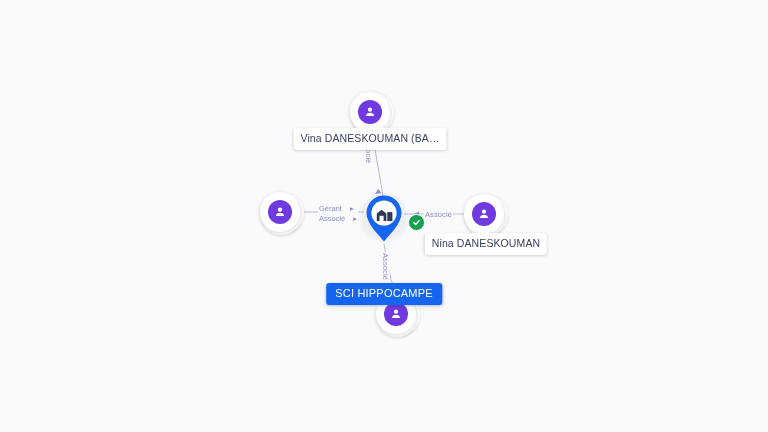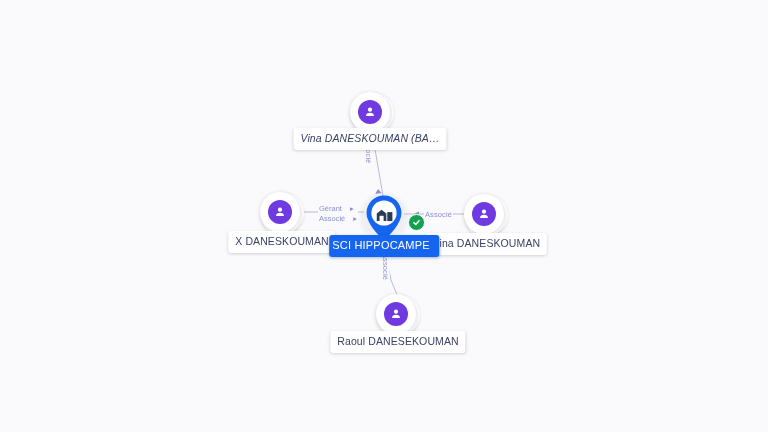--- a/index.html
+++ b/index.html
@@ -138,24 +138,25 @@
     justify-content: center;
   }
   #company-label {
     position: absolute;
     transform: translateX(-50%);
     background: #1565f0;
     color: #ffffff;
     font-size: 11px;
     line-height: 1;
     letter-spacing: 0.2px;
-    padding: 5px 9px 6px 3px;
+    padding: 5px 9px 6px 9px;
     border-radius: 3px;
     white-space: nowrap;
     box-shadow: 0 1px 3px rgba(30,60,130,0.35);
+    margin-top: 48px;
   }
 
   
   .edge-label {
     position: absolute;
     color: #8e8fd0;
     font-size: 7.5px;
     line-height: 1.25;
     letter-spacing: 0.1px;
     white-space: nowrap;
@@ -222,36 +223,35 @@
       <div class="halo h2"></div>
       <div class="halo h3"></div>
       <div class="avatar-circle">
         <svg width="14" height="14" viewBox="0 0 24 24" fill="#ffffff">
           <circle cx="12" cy="8" r="3.6"></circle>
           <path d="M12 13.2c-4 0-6.6 2.2-6.6 4.3V19h13.2v-1.5c0-2.1-2.6-4.3-6.6-4.3z"></path>
         </svg>
       </div>
     </div>
   </div>
-  <div class="node-label" style="left:370px; top:128px;font-style:italic;">Vina DANESKOUMAN (BA…</div>
+  <div class="node-label" style="left:370px; top:128px;">Vina DANESKOUMAN (BA…</div>
 
   <div class="person-node" style="left:282px; top:214px;">
     <div class="avatar-stack">
       <div class="halo h1"></div>
       <div class="halo h2"></div>
       <div class="halo h3"></div>
       <div class="avatar-circle">
         <svg width="14" height="14" viewBox="0 0 24 24" fill="#ffffff">
           <circle cx="12" cy="8" r="3.6"></circle>
           <path d="M12 13.2c-4 0-6.6 2.2-6.6 4.3V19h13.2v-1.5c0-2.1-2.6-4.3-6.6-4.3z"></path>
         </svg>
       </div>
     </div>
   </div>
-  <div class="node-label" style="left:282px; top:231px;">X DANESKOUMAN</div>
 
   <div class="person-node" style="left:486px; top:216px;">
     <div class="avatar-stack">
       <div class="halo h1"></div>
       <div class="halo h2"></div>
       <div class="halo h3"></div>
       <div class="avatar-circle">
         <svg width="14" height="14" viewBox="0 0 24 24" fill="#ffffff">
           <circle cx="12" cy="8" r="3.6"></circle>
           <path d="M12 13.2c-4 0-6.6 2.2-6.6 4.3V19h13.2v-1.5c0-2.1-2.6-4.3-6.6-4.3z"></path>
@@ -267,21 +267,20 @@
       <div class="halo h2"></div>
       <div class="halo h3"></div>
       <div class="avatar-circle">
         <svg width="14" height="14" viewBox="0 0 24 24" fill="#ffffff">
           <circle cx="12" cy="8" r="3.6"></circle>
           <path d="M12 13.2c-4 0-6.6 2.2-6.6 4.3V19h13.2v-1.5c0-2.1-2.6-4.3-6.6-4.3z"></path>
         </svg>
       </div>
     </div>
   </div>
-  <div class="node-label" style="left:398px; top:331px;">Raoul DANESEKOUMAN</div>
 
   <div id="company-node" style="left:384px; top:216px;">
     <div class="pin-shadow"></div>
     <div class="pin">
       <svg width="40" height="50" viewBox="0 0 40 50">
         <path d="M20 1.5 C10.3 1.5 2.5 9.3 2.5 19 C2.5 29.5 14 40 20 47.5 C26 40 37.5 29.5 37.5 19 C37.5 9.3 29.7 1.5 20 1.5 Z" fill="#1565f0"></path>
         <circle cx="20" cy="19" r="12.6" fill="#ffffff"></circle>
       </svg>
       <div class="pin-glyph">
         <svg width="17" height="15" viewBox="0 0 22 19" fill="#2b3a56">

